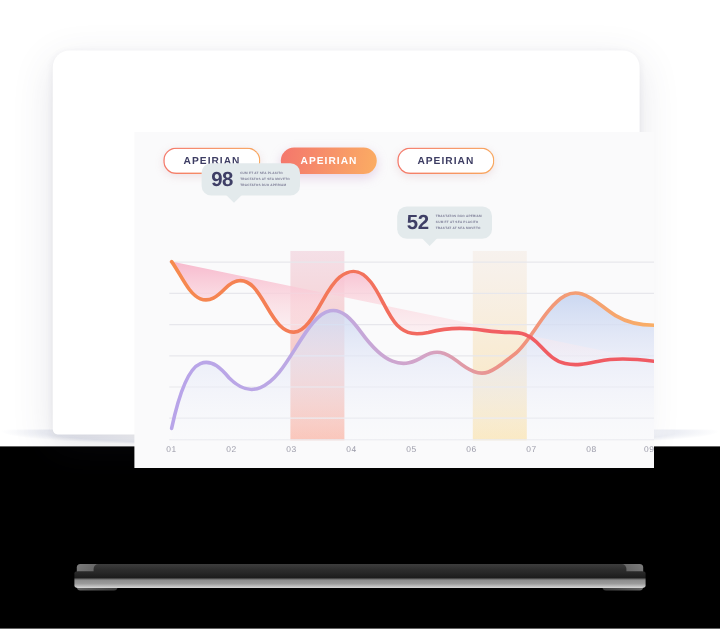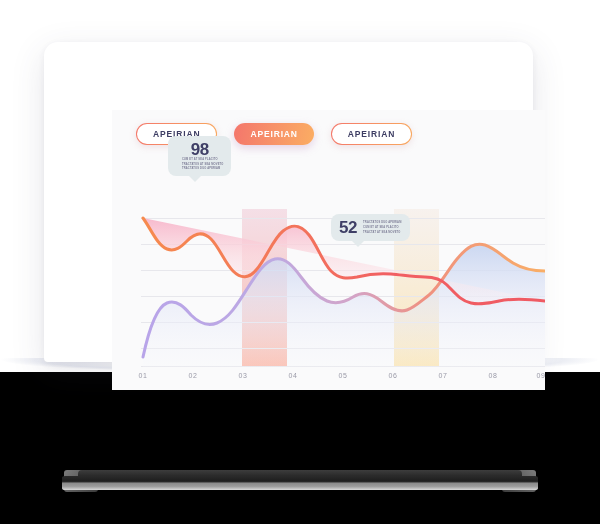--- a/index.html
+++ b/index.html
@@ -92,22 +92,22 @@
   .tooltip .tip-text{margin-left:6px;display:flex;flex-direction:column;gap:1.5px;}
   .tooltip .tip-line{
     font-size:2.6px;color:#7b7b95;letter-spacing:.18px;line-height:1.25;
     white-space:nowrap;font-weight:bold;
   }
   .tip-arrow{
     position:absolute;left:50%;bottom:-6px;margin-left:-6px;width:0;height:0;
     border-left:7px solid transparent;border-right:7px solid transparent;
     border-top:7px solid #e3eaec;
   }
-  #tooltip-98{left:168px;top:136px;flex-direction:column;}
-  #tooltip-52{left:331px;top:172px;margin-top:42px;}
+  #tooltip-98{left:168px;top:136px;}
+  #tooltip-52{left:331px;top:172px;}
   #tooltip-98 .tip-arrow{left:26px;}
   #tooltip-52 .tip-arrow{left:26px;}
 </style>
 </head>
 <body>
 
 <div id="laptop-mockup">
 
   <div id="laptop-reflection">
     

